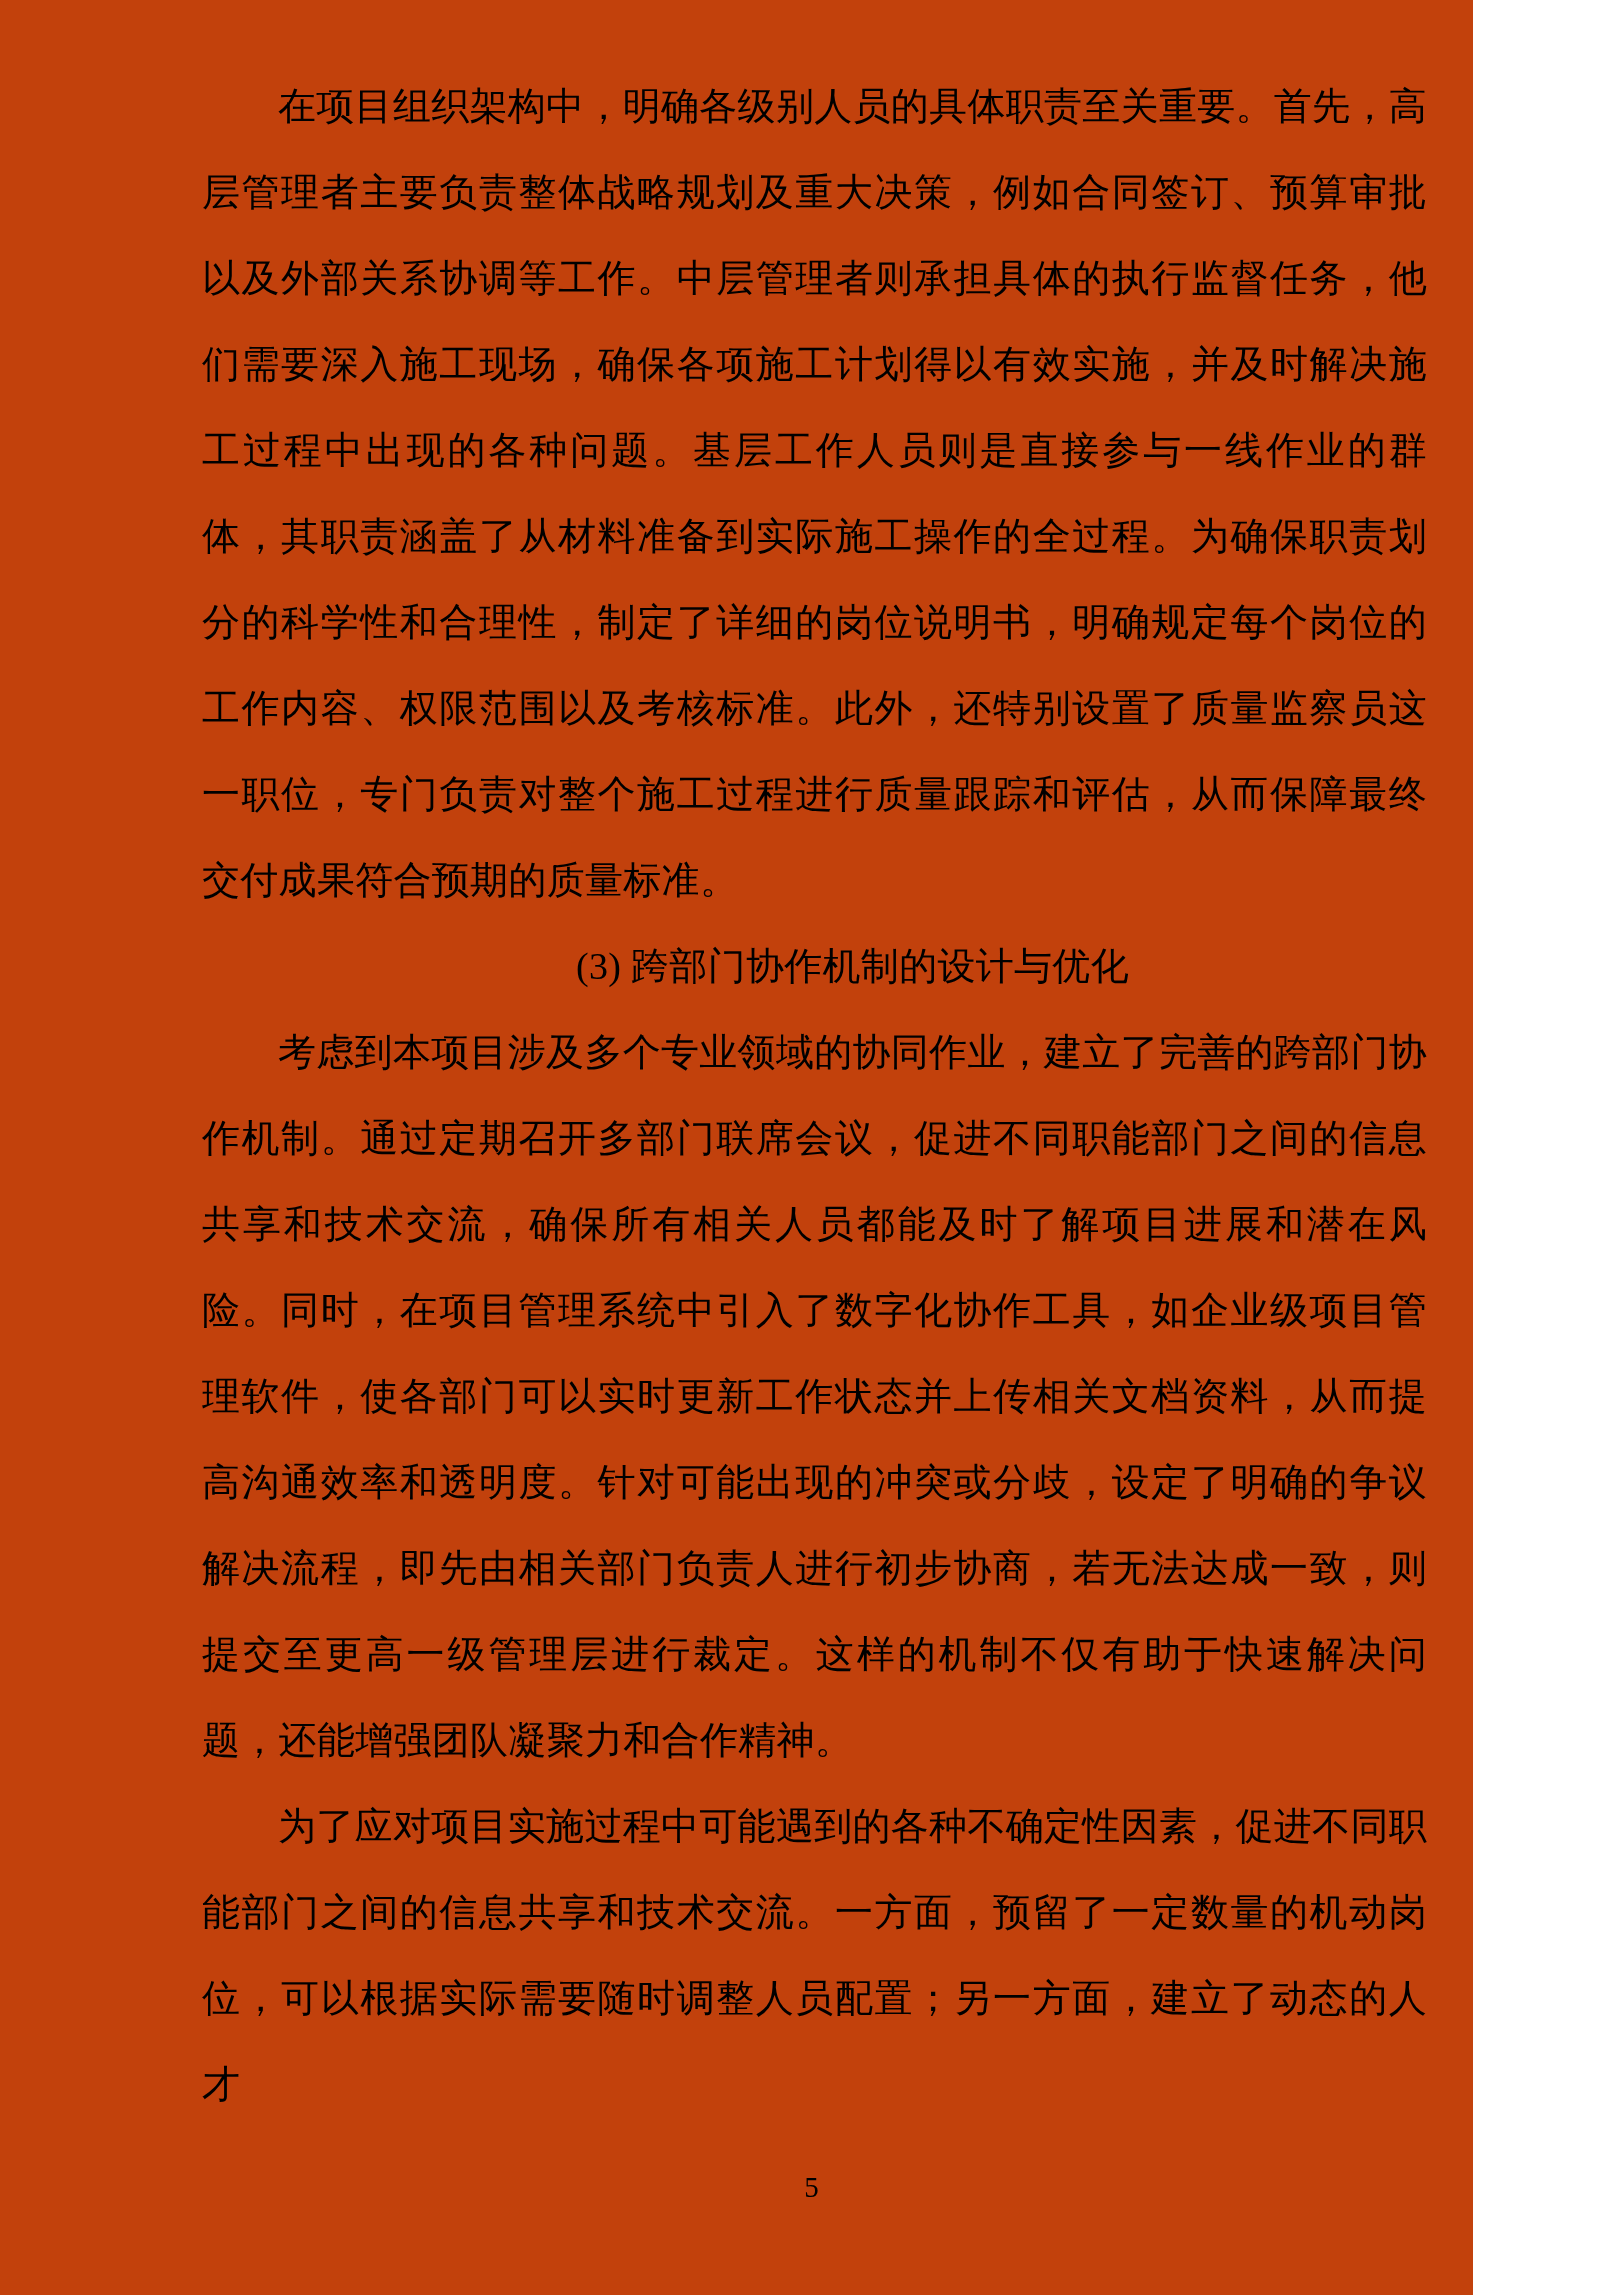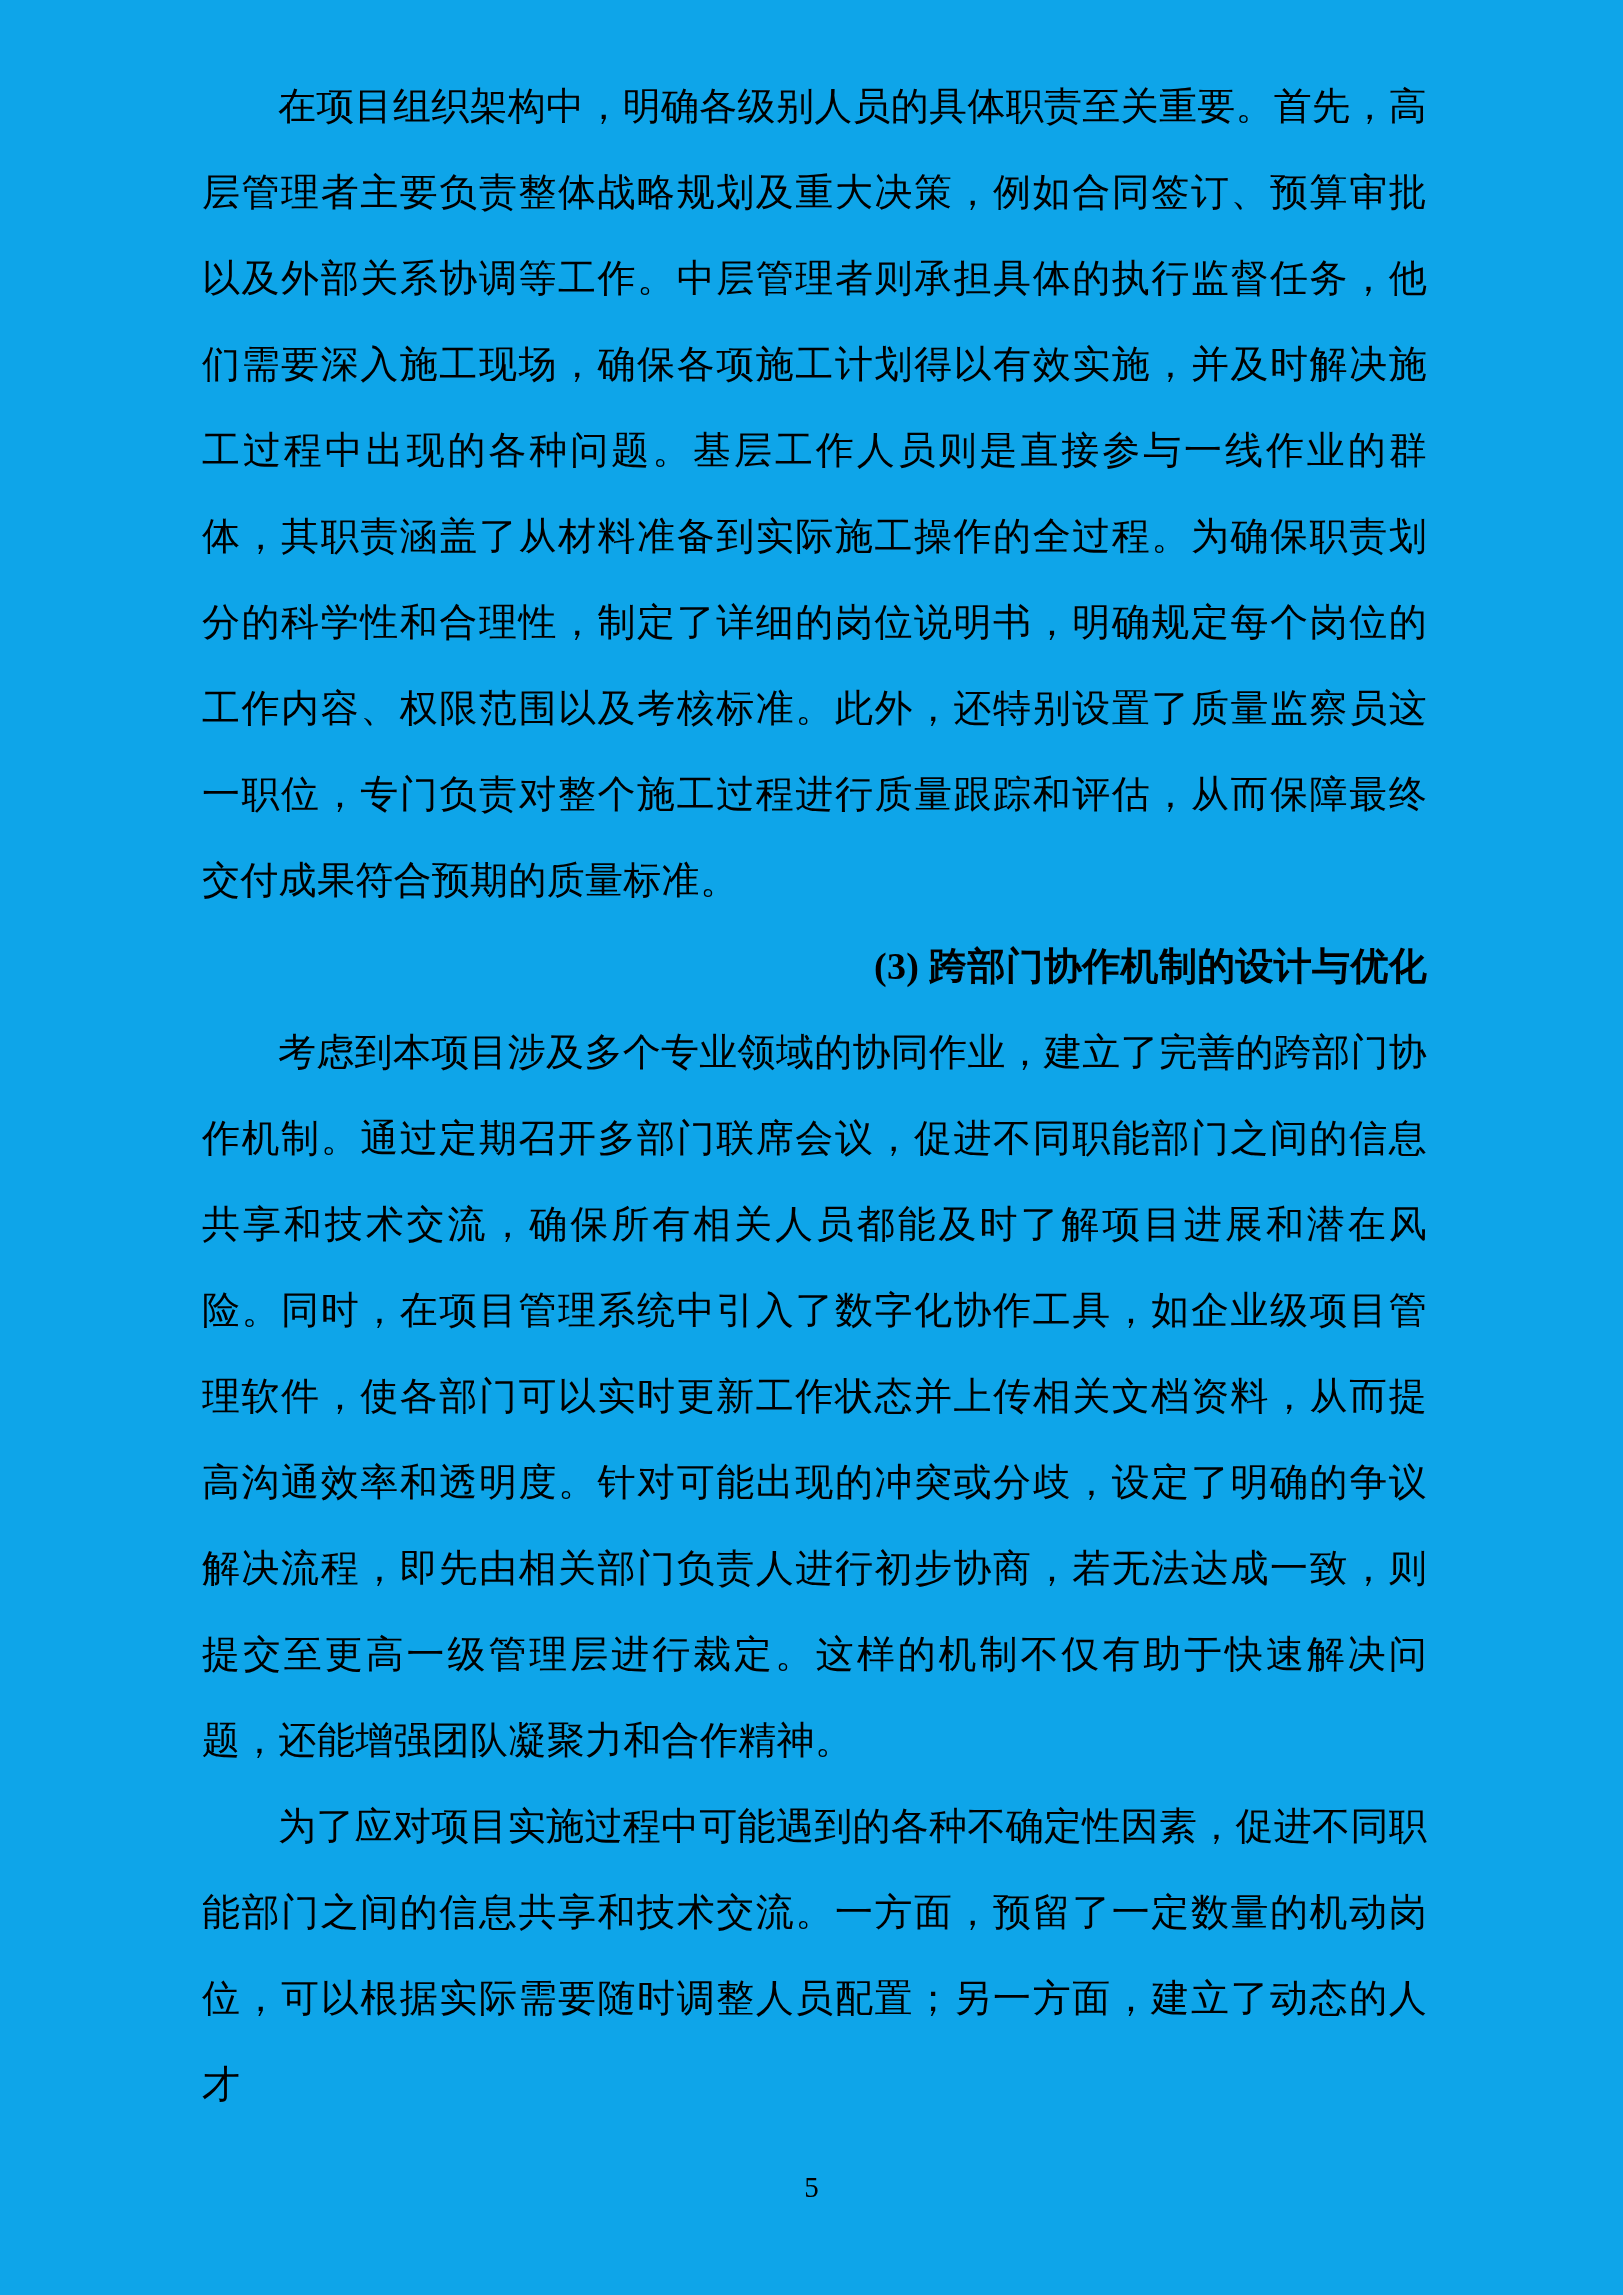--- a/index.html
+++ b/index.html
@@ -12,45 +12,44 @@
     height: 2295px;
     position: relative;
     font-family: "Liberation Serif", "DejaVu Serif", serif;
     color: #000000;
     overflow: hidden;
   }
   .page {
     position: absolute;
     left: 0;
     top: 0;
-    width: 1623px;
+    width: 1473px;
     height: 2295px;
-    background: #0ea5e9;
+    background: #c2410c;
   }
   .content {
     position: absolute;
     left: 202px;
     top: 63px;
     width: 1225px;
   }
   .para, .heading {
     font-size: 38px;
     line-height: 86px;
     margin: 0;
     text-indent: 2em;
     letter-spacing: 0.3px;
     word-break: break-all;
   }
   .para {
     text-align: justify;
     text-justify: inter-ideograph;
   }
   .heading {
-    text-align: right;
-    font-weight: bold;
+    text-align: center;
   }
   .page-number {
     position: absolute;
     left: 0;
     top: 2170px;
     width: 1623px;
     text-align: center;
     font-size: 29px;
     line-height: 34px;
   }

